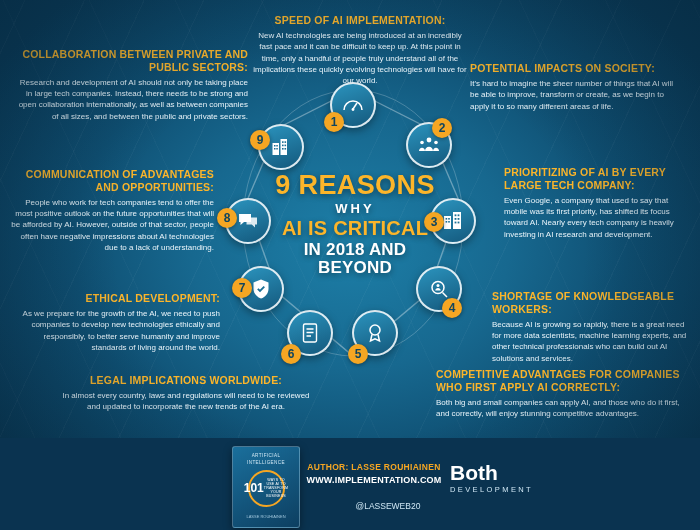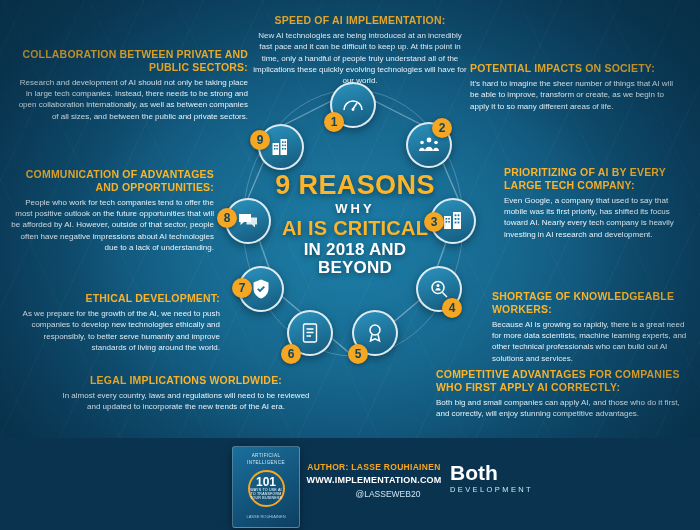--- a/index.html
+++ b/index.html
@@ -73,29 +73,29 @@
     position:absolute;left:232px;top:8px;width:66px;height:80px;border-radius:3px;
     background:linear-gradient(150deg,#1a6f9c,#0d3f61);
     border:1px solid rgba(255,255,255,.25);
     box-shadow:0 3px 8px rgba(0,0,0,.4);
     text-align:center;overflow:hidden;
   }
   .book .bk-top{font-size:4.6px;color:#cfe7f4;letter-spacing:.4px;margin-top:6px;line-height:1.5;}
   .book .bk-seal{
     margin:3px auto 0;width:33px;height:33px;border-radius:50%;
     border:2px solid #f5a623;display:flex;align-items:center;justify-content:center;
-    flex-direction:column;color:#fff;
+    color:#fff;
   }
   .book .bk-seal b{font-size:12px;line-height:1;color:#fff;}
   .book .bk-seal i{font-style:normal;font-size:3.6px;letter-spacing:.2px;}
   .book .bk-bot{font-size:4px;color:#9fc6dc;margin-top:7px;}
   .fauthor{position:absolute;left:304px;top:24px;width:140px;text-align:center;}
   .fauthor .a1{font-size:8.5px;font-weight:bold;color:#f5a623;letter-spacing:.3px;}
   .fauthor .a2{font-size:9px;font-weight:bold;color:#ffffff;margin-top:3px;letter-spacing:.2px;}
-  .fauthor .a3{font-size:8.5px;color:#cfe7f4;margin-top:4px;padding-left:28px;}
+  .fauthor .a3{font-size:8.5px;color:#cfe7f4;margin-top:16px;padding-left:28px;}
   .flogo{position:absolute;left:450px;top:24px;display:flex;align-items:center;gap:7px;}
   .flogo .mark{
     width:42px;height:42px;border:2px solid #ffffff;border-radius:6px;
     display:flex;align-items:center;justify-content:center;
     font-size:22px;font-weight:bold;color:#ffffff;letter-spacing:-2px;
   }
   .flogo .wm .w1{font-size:21px;font-weight:bold;color:#ffffff;line-height:1;}
   .flogo .wm .w2{font-size:7.5px;color:#cfe7f4;letter-spacing:2.4px;margin-top:2px;}
 </style>
 </head>

